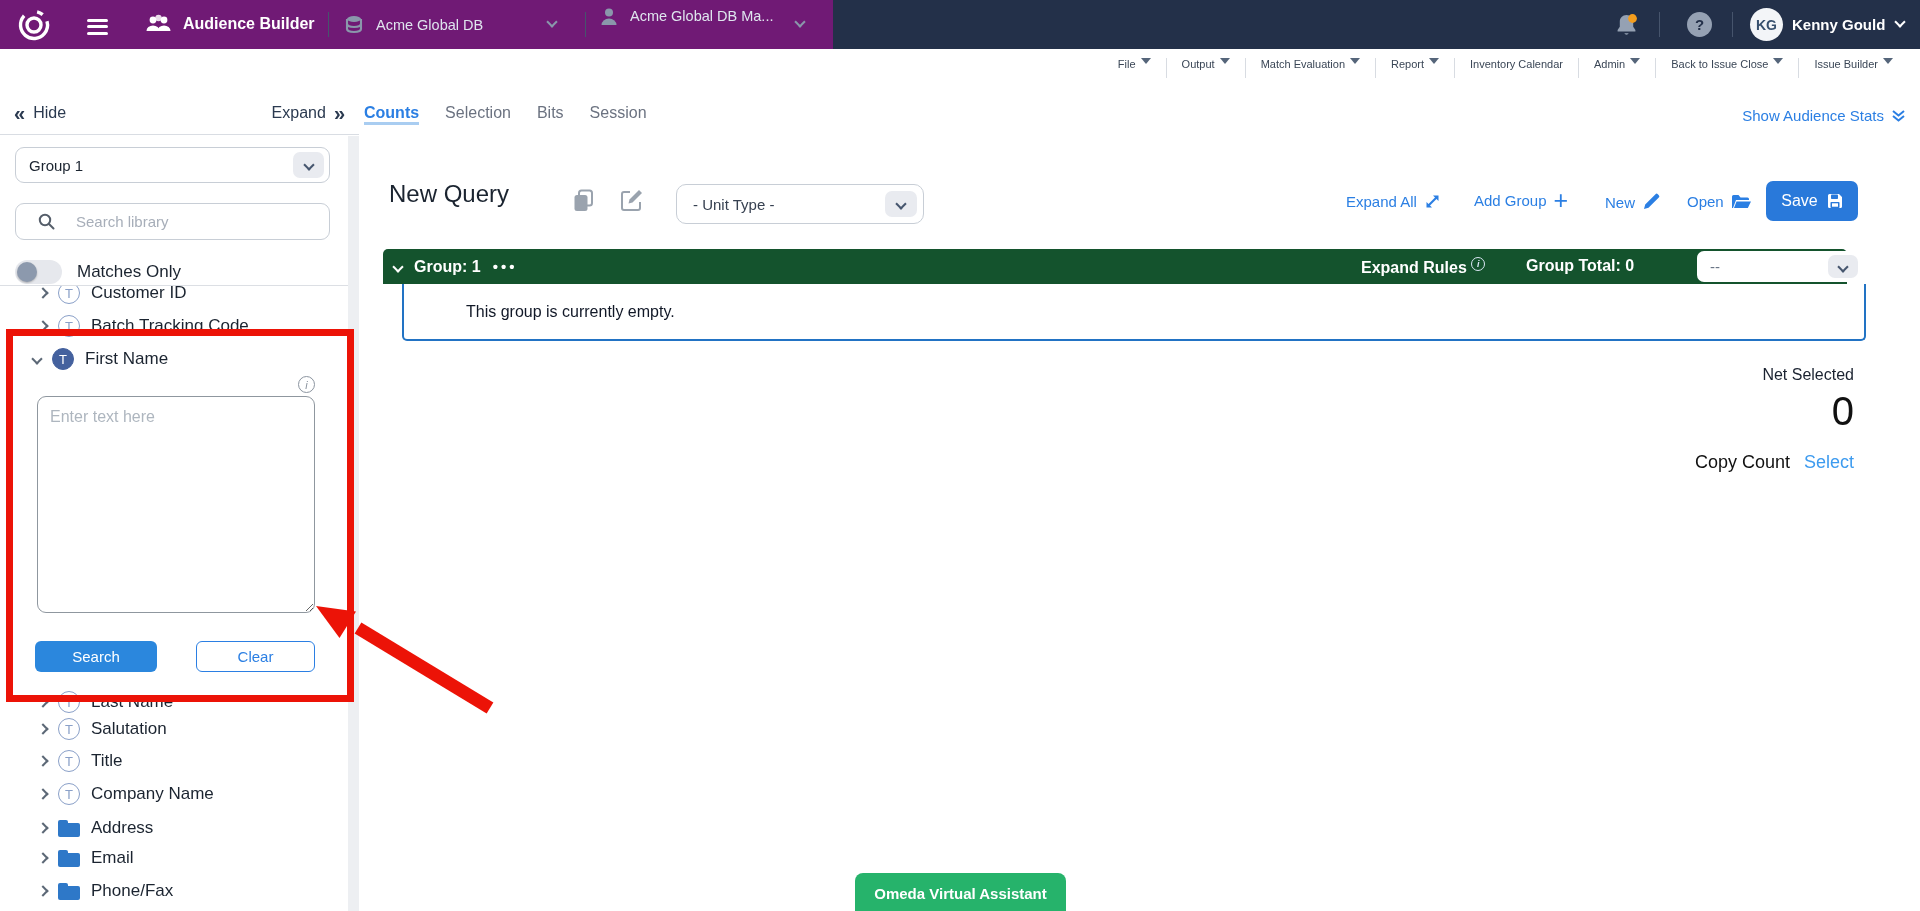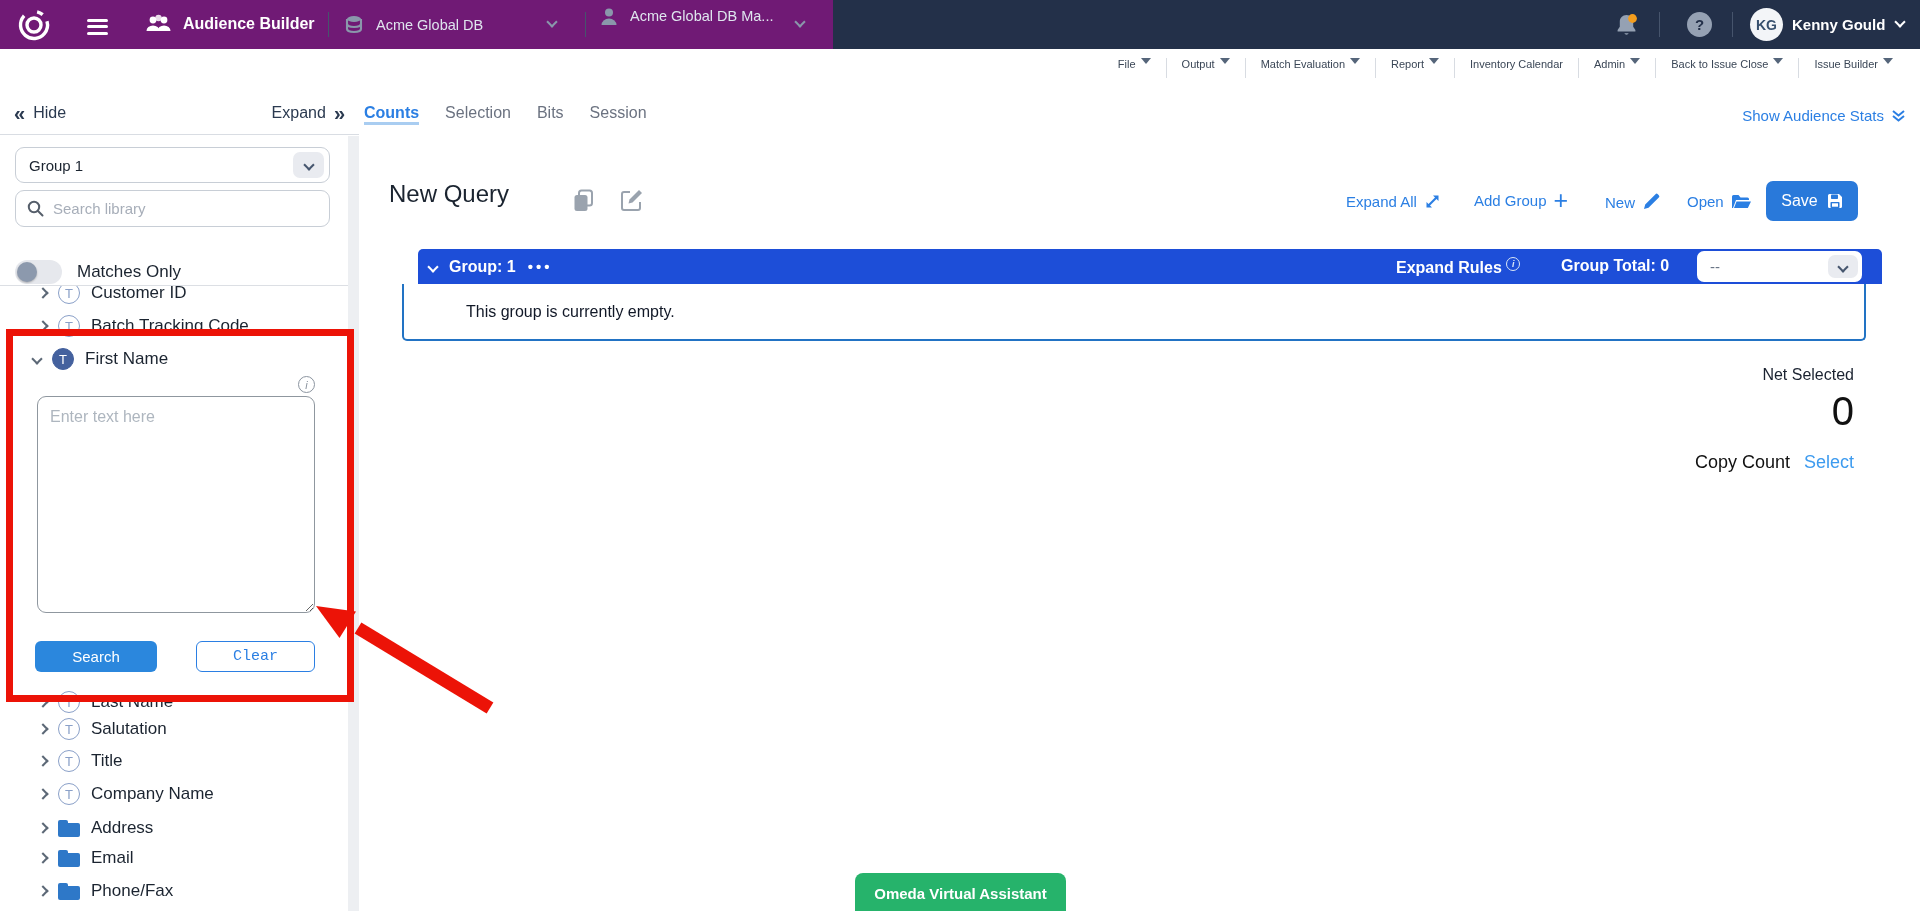--- a/index.html
+++ b/index.html
@@ -27,21 +27,21 @@
   .menu-item{display:flex;align-items:flex-start;gap:5px;padding:0 15px;color:#3a4656;font-size:11px;white-space:nowrap;border-left:1px solid #d8dce2;height:20px}
   .menu-item:first-child{border-left:none}
   .caret{width:0;height:0;border-left:5px solid transparent;border-right:5px solid transparent;border-top:6px solid #55657a}
 
   
   .sb-header{position:absolute;left:0;top:92px;width:359px;height:43px;border-bottom:1px solid #d9dde3;display:flex;align-items:center;justify-content:space-between;padding:0 14px;color:#2b3a50;font-size:16px}
   .sb-header .lab{display:flex;align-items:center;gap:8px;color:#2b3a50}
   .guil{font-size:20px;font-weight:bold;color:#2b3a50;line-height:1}
   .sb-select{position:absolute;left:15px;top:147px;width:315px;height:36px;border:1px solid #c8ced6;border-radius:9px;background:#fff;display:flex;align-items:center;font-size:15px;color:#1b2430;padding-left:13px}
   .chev-btn{position:absolute;right:5px;top:4px;bottom:4px;width:31px;background:#e9ebf0;border-radius:7px;display:flex;align-items:center;justify-content:center;color:#46566e}
-  .sb-search{position:absolute;left:15px;top:190px;width:315px;height:37px;border:1px solid #c8ced6;border-radius:9px;background:#fff;display:flex;align-items:center;gap:9px;padding-left:11px}
+  .sb-search{position:absolute;left:15px;top:203px;width:315px;height:37px;border:1px solid #c8ced6;border-radius:9px;background:#fff;display:flex;align-items:center;gap:21px;padding-left:22px}
   .sb-search input{border:none;outline:none;font-size:15px;width:250px;font-family:"Liberation Sans",sans-serif;color:#1b2430}
   .sb-search input::placeholder{color:#a7aeb9}
   .toggle-row{position:absolute;left:15px;top:260px;display:flex;align-items:center;gap:15px}
   .toggle{width:47px;height:24px;border-radius:12px;background:#e6e8ed;position:relative}
   .toggle .knob{position:absolute;left:2px;top:2px;width:20px;height:20px;border-radius:50%;background:#8c99ad;box-shadow:0 1px 2px rgba(0,0,0,.25)}
   .toggle-label{font-size:17px;color:#1b2430}
   .tree-divider{position:absolute;left:0;top:285px;width:359px;height:1px;background:#dcdfe4}
   .tree{position:absolute;left:0;top:286px;width:348px;height:625px;overflow:hidden}
   .tree-row{position:absolute;left:39px;display:flex;align-items:center;gap:11px;height:24px;font-size:17px;color:#1b2430;white-space:nowrap}
   .t-circle{width:22px;height:22px;border-radius:50%;border:1.5px solid #8aa0c8;color:#8aa0c8;font-size:13px;display:flex;align-items:center;justify-content:center;flex:0 0 auto}
@@ -49,33 +49,33 @@
   .t-circle.active{background:#44619e;border-color:#44619e;color:#fff}
   .tree-chv{color:#5c6876}
   .folder-ic{width:22px;height:17px;position:relative;flex:0 0 auto}
   .folder-ic::before{content:"";position:absolute;left:0;top:0;width:10px;height:5px;background:#2e78c8;border-radius:2px 2px 0 0}
   .folder-ic::after{content:"";position:absolute;left:0;top:3px;width:22px;height:14px;background:#2e78c8;border-radius:2px}
   .info-ic{width:17px;height:17px;border-radius:50%;border:1.5px solid #8b949f;color:#8b949f;font-size:11px;font-style:italic;display:flex;align-items:center;justify-content:center}
   .info-ic::after{content:"i"}
   .fn-textarea{position:absolute;left:37px;top:110px;width:278px;height:217px;border:1px solid #8f979f;border-radius:9px;resize:both;font-family:"Liberation Sans",sans-serif;font-size:16px;padding:11px 12px;color:#1b2430;outline:none}
   .fn-textarea::placeholder{color:#aeb6bf}
   .btn-primary{background:#2b87dd;color:#fff;border:none;border-radius:6px;font-size:15px;font-family:"Liberation Sans",sans-serif;cursor:pointer}
-  .btn-outline{background:#fff;color:#2b7fe3;border:1px solid #2b7fe3;border-radius:6px;font-size:15px;font-family:Liberation Mono, monospace;cursor:pointer}
+  .btn-outline{background:#fff;color:#2b7fe3;border:1px solid #2b7fe3;border-radius:6px;font-size:15px;font-family:Liberation Sans, sans-serif;cursor:pointer}
   .sb-scroll{position:absolute;left:348px;top:136px;width:11px;height:775px;background:#edeff2}
 
   
   .tabs{position:absolute;left:364px;top:104px;display:flex;gap:26px;font-size:16px;color:#6b7280}
   .tab{cursor:pointer}
   .tab.active{color:#2b7fe3;font-weight:bold;border-bottom:3px solid #a9cdf1}
   .link{color:#2b7fe3;font-size:15px;white-space:nowrap;display:inline-flex;align-items:center;gap:7px;cursor:pointer}
   .stats-link{position:absolute;right:14px;top:107px;font-size:15px}
   .query-title{position:absolute;left:389px;top:180px;font-size:24px;color:#1b2430}
   .unit-select{position:absolute;left:676px;top:184px;width:248px;height:40px;border:1px solid #c8ced6;border-radius:10px;background:#fff;display:flex;align-items:center;font-size:15px;color:#374151;padding-left:16px}
   .save-btn{position:absolute;left:1766px;top:181px;width:92px;height:40px;background:#2979da;border:none;border-radius:7px;color:#fff;font-size:16px;font-family:"Liberation Sans",sans-serif;display:flex;align-items:center;justify-content:center;gap:9px;cursor:pointer}
-  .group-bar{position:absolute;left:418px;top:249px;width:1464px;height:35px;background:#1d4ed8;border-radius:5px 5px 0 0;color:#fff}
+  .group-bar{position:absolute;left:383px;top:249px;width:1464px;height:35px;background:#14532d;border-radius:5px 5px 0 0;color:#fff}
   .group-bar .left{position:absolute;left:11px;top:0;height:35px;display:flex;align-items:center;gap:12px;font-size:16px;font-weight:bold}
   .dots{letter-spacing:3px;font-size:15px;font-weight:bold}
   .gb-info{width:14px;height:14px;border-radius:50%;border:1.2px solid #dbe7f5;color:#dbe7f5;font-size:9px;font-style:italic;display:inline-flex;align-items:center;justify-content:center;vertical-align:super}
   .gb-info::after{content:"i"}
   .gb-select{position:absolute;left:1697px;top:251px;width:165px;height:31px;background:#fff;border-radius:7px;display:flex;align-items:center;padding-left:13px;color:#6a7686;font-size:15px}
   .group-panel{position:absolute;left:402px;top:284px;width:1464px;height:57px;background:#fff;border:2px solid #2273c4;border-top:none;border-radius:0 0 5px 5px;display:flex;align-items:center;padding-left:62px;font-size:16px;color:#111827}
   .stats-block{position:absolute;right:66px;top:366px;text-align:right}
   .stats-block .lab{font-size:16px;color:#1a2230}
   .stats-block .val{font-size:40px;color:#111;margin-top:5px}
   .copy-row{position:absolute;right:66px;top:452px;font-size:18px;color:#111;white-space:nowrap}
@@ -299,20 +299,26 @@
 
   <svg class="abs" style="left:573px;top:189px" width="22" height="24" viewBox="0 0 22 24">
     <rect x="6" y="1.5" width="13" height="15" rx="2.5" fill="none" stroke="#9aa3ae" stroke-width="2"></rect>
     <rect x="1.5" y="6" width="13" height="16" rx="2.5" fill="#9aa3ae"></rect>
   </svg>
   <svg class="abs" style="left:620px;top:189px" width="23" height="23" viewBox="0 0 23 23">
     <path d="M10 3H4a2 2 0 0 0-2 2v14a2 2 0 0 0 2 2h14a2 2 0 0 0 2-2v-6" fill="none" stroke="#9aa3ae" stroke-width="2"></path>
     <path d="M8.5 14.5l1-4L19 1l3 3-9.5 9.5z" fill="#9aa3ae"></path>
   </svg>
 
+  <div class="unit-select">
+    <span>- Unit Type -</span>
+    <span class="chev-btn" style="right:6px;top:6px;bottom:6px;width:32px">
+        <span class="chv down"></span>
+      </span>
+  </div>
 
   <span class="link abs" style="left:1346px;top:193px;font-size:15px">
     <span>Expand All</span>
     <svg width="17" height="17" viewBox="0 0 17 17">
       <line x1="4" y1="13" x2="13" y2="4" stroke="#2b7fe3" stroke-width="2.2"></line>
       <path d="M9 2.5h5.5V8z" fill="#2b7fe3"></path>
         <path d="M8 14.5H2.5V9z" fill="#2b7fe3"></path>
     </svg>
   </span>
 

